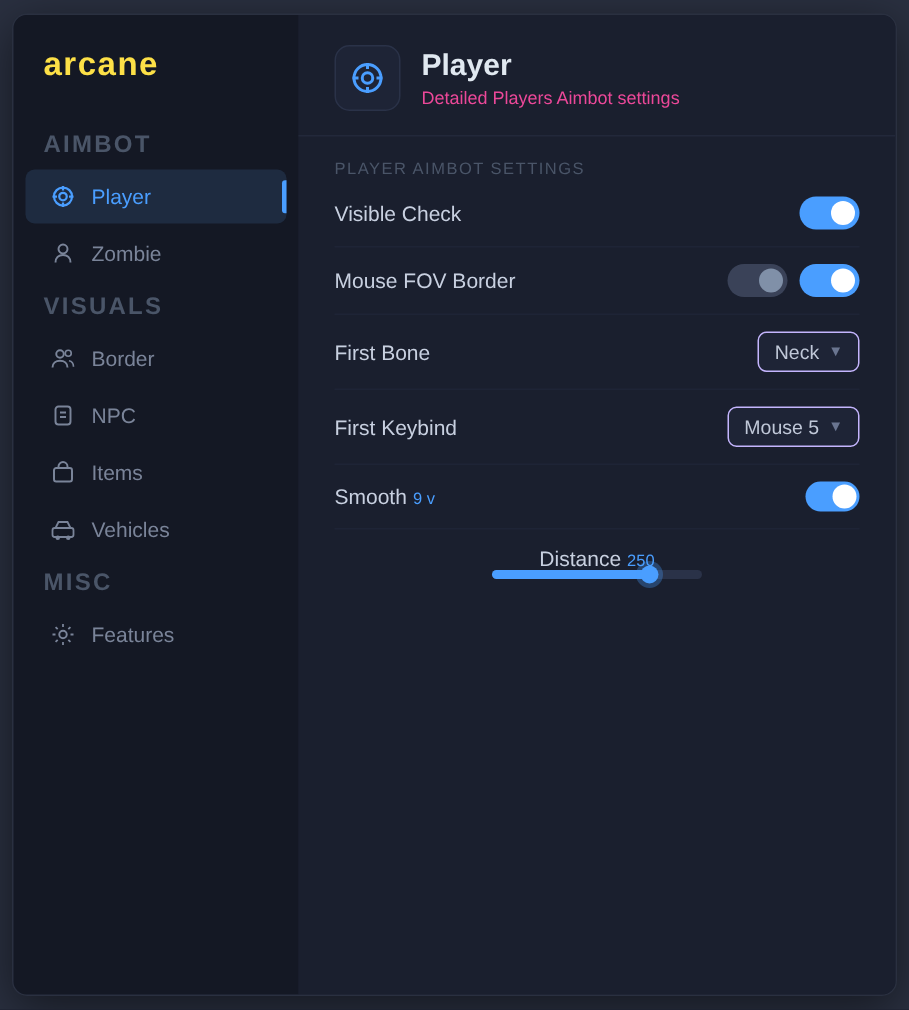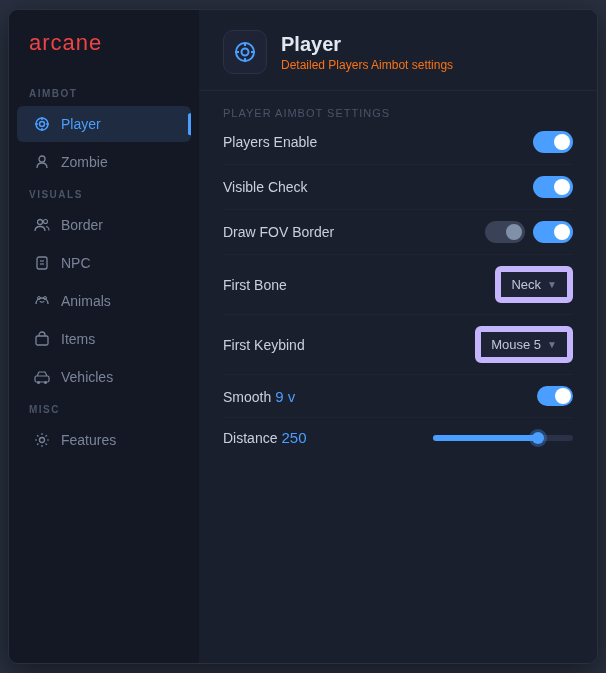--- a/index.html
+++ b/index.html
@@ -37,27 +37,27 @@
     }
 
     .sidebar-logo {
       padding: 0 20px 24px 20px;
       display: flex;
       align-items: center;
     }
 
     .logo-text {
       font-size: 22px;
-      font-weight: 400;
-      color: #ef4444;
+      font-weight: 700;
+      color: #fde047;
       letter-spacing: 1px;
     }
 
     .sidebar-section-label {
-      font-size: 10px;
+      font-size: 16px;
       font-weight: 600;
       color: #4a5568;
       letter-spacing: 1.5px;
       padding: 8px 20px 6px 20px;
       text-transform: uppercase;
     }
 
     .sidebar-item {
       display: flex;
       align-items: center;
@@ -127,21 +127,21 @@
 
     .page-header-text h1 {
       font-size: 20px;
       font-weight: 700;
       color: #e0e8f0;
       line-height: 1.2;
     }
 
     .page-header-text p {
       font-size: 12px;
-      color: #f97316;
+      color: #ec4899;
       margin-top: 2px;
     }
 
     .settings-body {
       flex: 1;
       overflow-y: auto;
       padding: 16px 24px;
     }
 
     .settings-section-label {
@@ -155,32 +155,33 @@
     .setting-row {
       display: flex;
       align-items: center;
       justify-content: space-between;
       padding: 11px 0;
       border-bottom: 1px solid #1e2436;
     }
 
     .setting-row:last-child {
       border-bottom: none;
+      flex-direction: column;
     }
 
     .setting-label {
       font-size: 14px;
       color: #c8d0e0;
       font-weight: 400;
     }
 
     .setting-label .sub-value {
       color: #4a9eff;
       margin-left: 4px;
-      font-size: 15px;
+      font-size: 11px;
     }
 
     .setting-controls {
       display: flex;
       align-items: center;
       gap: 8px;
     }
 
     
     .toggle {
@@ -220,21 +221,21 @@
       left: 21px;
       background: #8090a8;
     }
 
     
     .dropdown {
       display: flex;
       align-items: center;
       gap: 6px;
       background: #1e2436;
-      border: 6px solid #c4b5fd;
+      border: 1px solid #c4b5fd;
       border-radius: 6px;
       padding: 5px 10px;
       cursor: pointer;
       font-size: 13px;
       color: #c0c8d8;
     }
 
     .dropdown-arrow {
       color: #6a7590;
       font-size: 10px;
@@ -345,31 +346,20 @@
       <div class="sidebar-icon">
         <svg width="16" height="16" viewBox="0 0 16 16" fill="none">
           <rect x="3" y="2" width="10" height="12" rx="2" stroke="#7a8499" stroke-width="1.3"></rect>
           <line x1="6" y1="6" x2="10" y2="6" stroke="#7a8499" stroke-width="1.2"></line>
           <line x1="6" y1="9" x2="10" y2="9" stroke="#7a8499" stroke-width="1.2"></line>
         </svg>
       </div>
       <span>NPC</span>
     </div>
 
-    <div class="sidebar-item">
-      <div class="sidebar-icon">
-        <svg width="16" height="16" viewBox="0 0 16 16" fill="none">
-          <path d="M2 11c0-3 2-6 6-6s6 3 6 6" stroke="#7a8499" stroke-width="1.3"></path>
-          <circle cx="5" cy="5" r="1.5" stroke="#7a8499" stroke-width="1"></circle>
-          <circle cx="11" cy="5" r="1.5" stroke="#7a8499" stroke-width="1"></circle>
-          <path d="M6 8c0 1.5 4 1.5 4 0" stroke="#7a8499" stroke-width="1.2"></path>
-        </svg>
-      </div>
-      <span>Animals</span>
-    </div>
 
     <div class="sidebar-item">
       <div class="sidebar-icon">
         <svg width="16" height="16" viewBox="0 0 16 16" fill="none">
           <rect x="2" y="5" width="12" height="9" rx="1.5" stroke="#7a8499" stroke-width="1.3"></rect>
           <path d="M5 5V4a3 3 0 016 0v1" stroke="#7a8499" stroke-width="1.3"></path>
         </svg>
       </div>
       <span>Items</span>
     </div>
@@ -415,40 +405,32 @@
       </div>
       <div class="page-header-text">
         <h1>Player</h1>
         <p>Detailed Players Aimbot settings</p>
       </div>
     </div>
 
     <div class="settings-body">
       <div class="settings-section-label">Player Aimbot Settings</div>
 
-      <div class="setting-row">
-        <span class="setting-label">Players Enable</span>
+
+      <div class="setting-row">
+        <span class="setting-label">Visible Check</span>
         <div class="setting-controls">
           <div class="toggle on">
             <div class="toggle-knob"></div>
           </div>
         </div>
       </div>
 
       <div class="setting-row">
-        <span class="setting-label">Visible Check</span>
-        <div class="setting-controls">
-          <div class="toggle on">
-            <div class="toggle-knob"></div>
-          </div>
-        </div>
-      </div>
-
-      <div class="setting-row">
-        <span class="setting-label">Draw FOV Border</span>
+        <span class="setting-label">Mouse FOV Border</span>
         <div class="setting-controls">
           <div class="toggle gray">
             <div class="toggle-knob"></div>
           </div>
           <div class="toggle on">
             <div class="toggle-knob"></div>
           </div>
         </div>
       </div>
 

